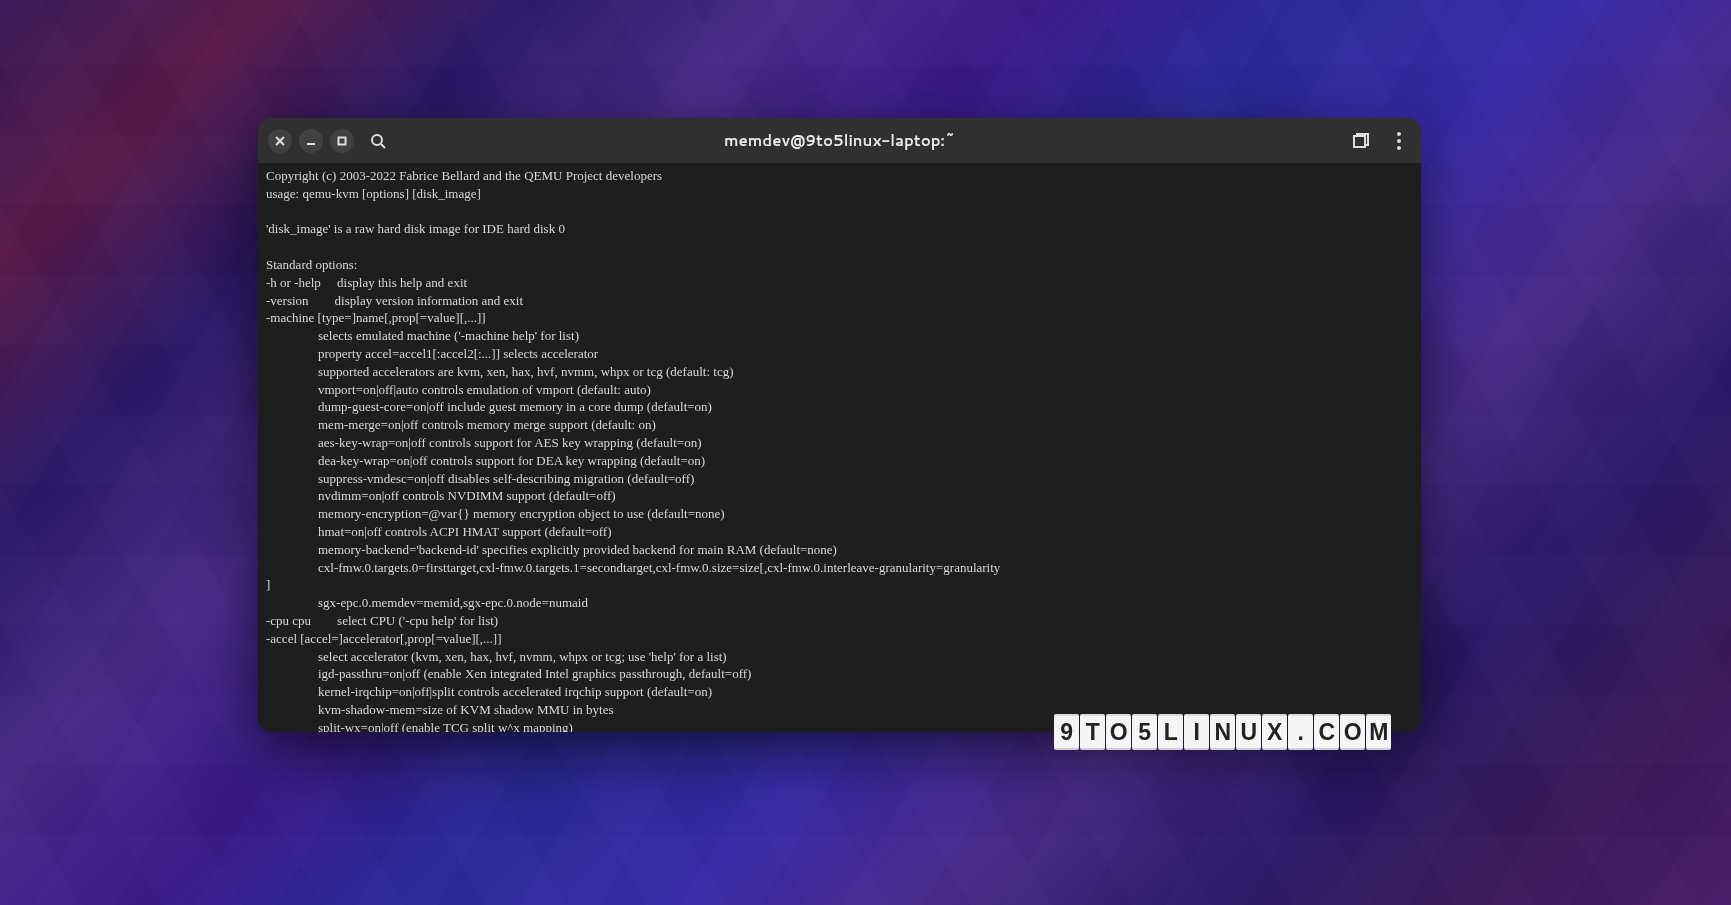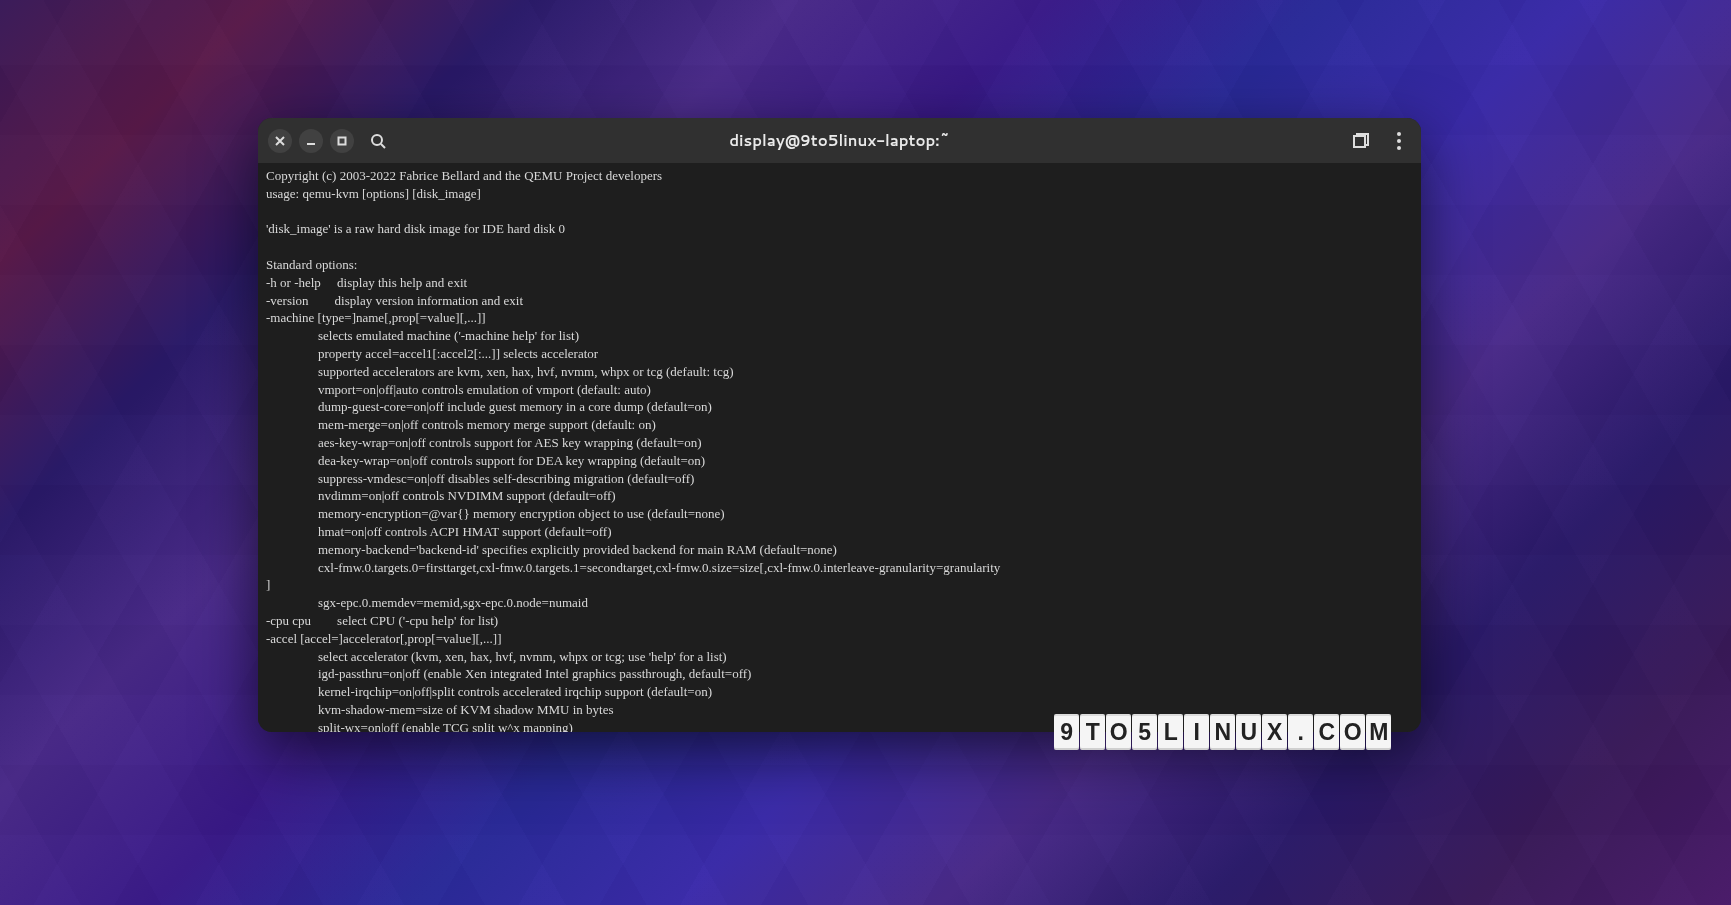--- a/index.html
+++ b/index.html
@@ -144,21 +144,21 @@
               <rect x="1.5" y="1.5" width="7" height="7"></rect>
             </svg>
         </div>
       </div>
       <div class="search-btn">
         <svg viewBox="0 0 16 16">
             <circle cx="7" cy="7" r="5"></circle>
             <path d="M11 11 L15 15"></path>
           </svg>
       </div>
-      <div class="title">display@9to5linux-laptop:~</div>
+      <div class="title">memdev@9to5linux-laptop:~</div>
       <div class="right-controls">
         <div class="newtab-btn">
           <svg viewBox="0 0 16 16">
               <rect x="1" y="3" width="11" height="11"></rect>
               <path d="M4 3 V1 H15 V12 H13"></path>
             </svg>
         </div>
         <div class="menu-btn">
           <div class="menu-dot"></div>
           <div class="menu-dot"></div>

